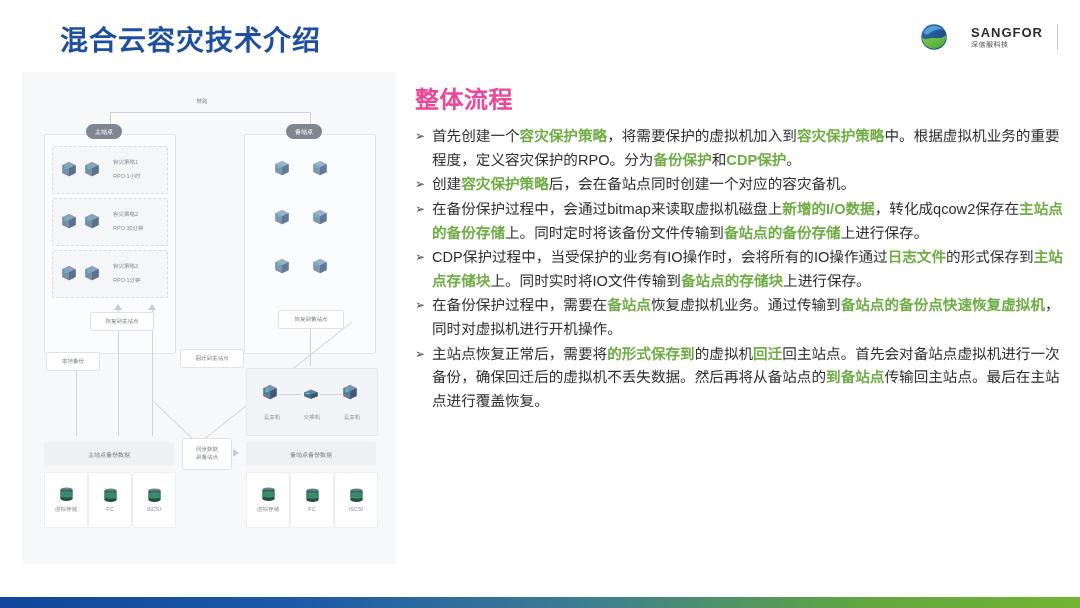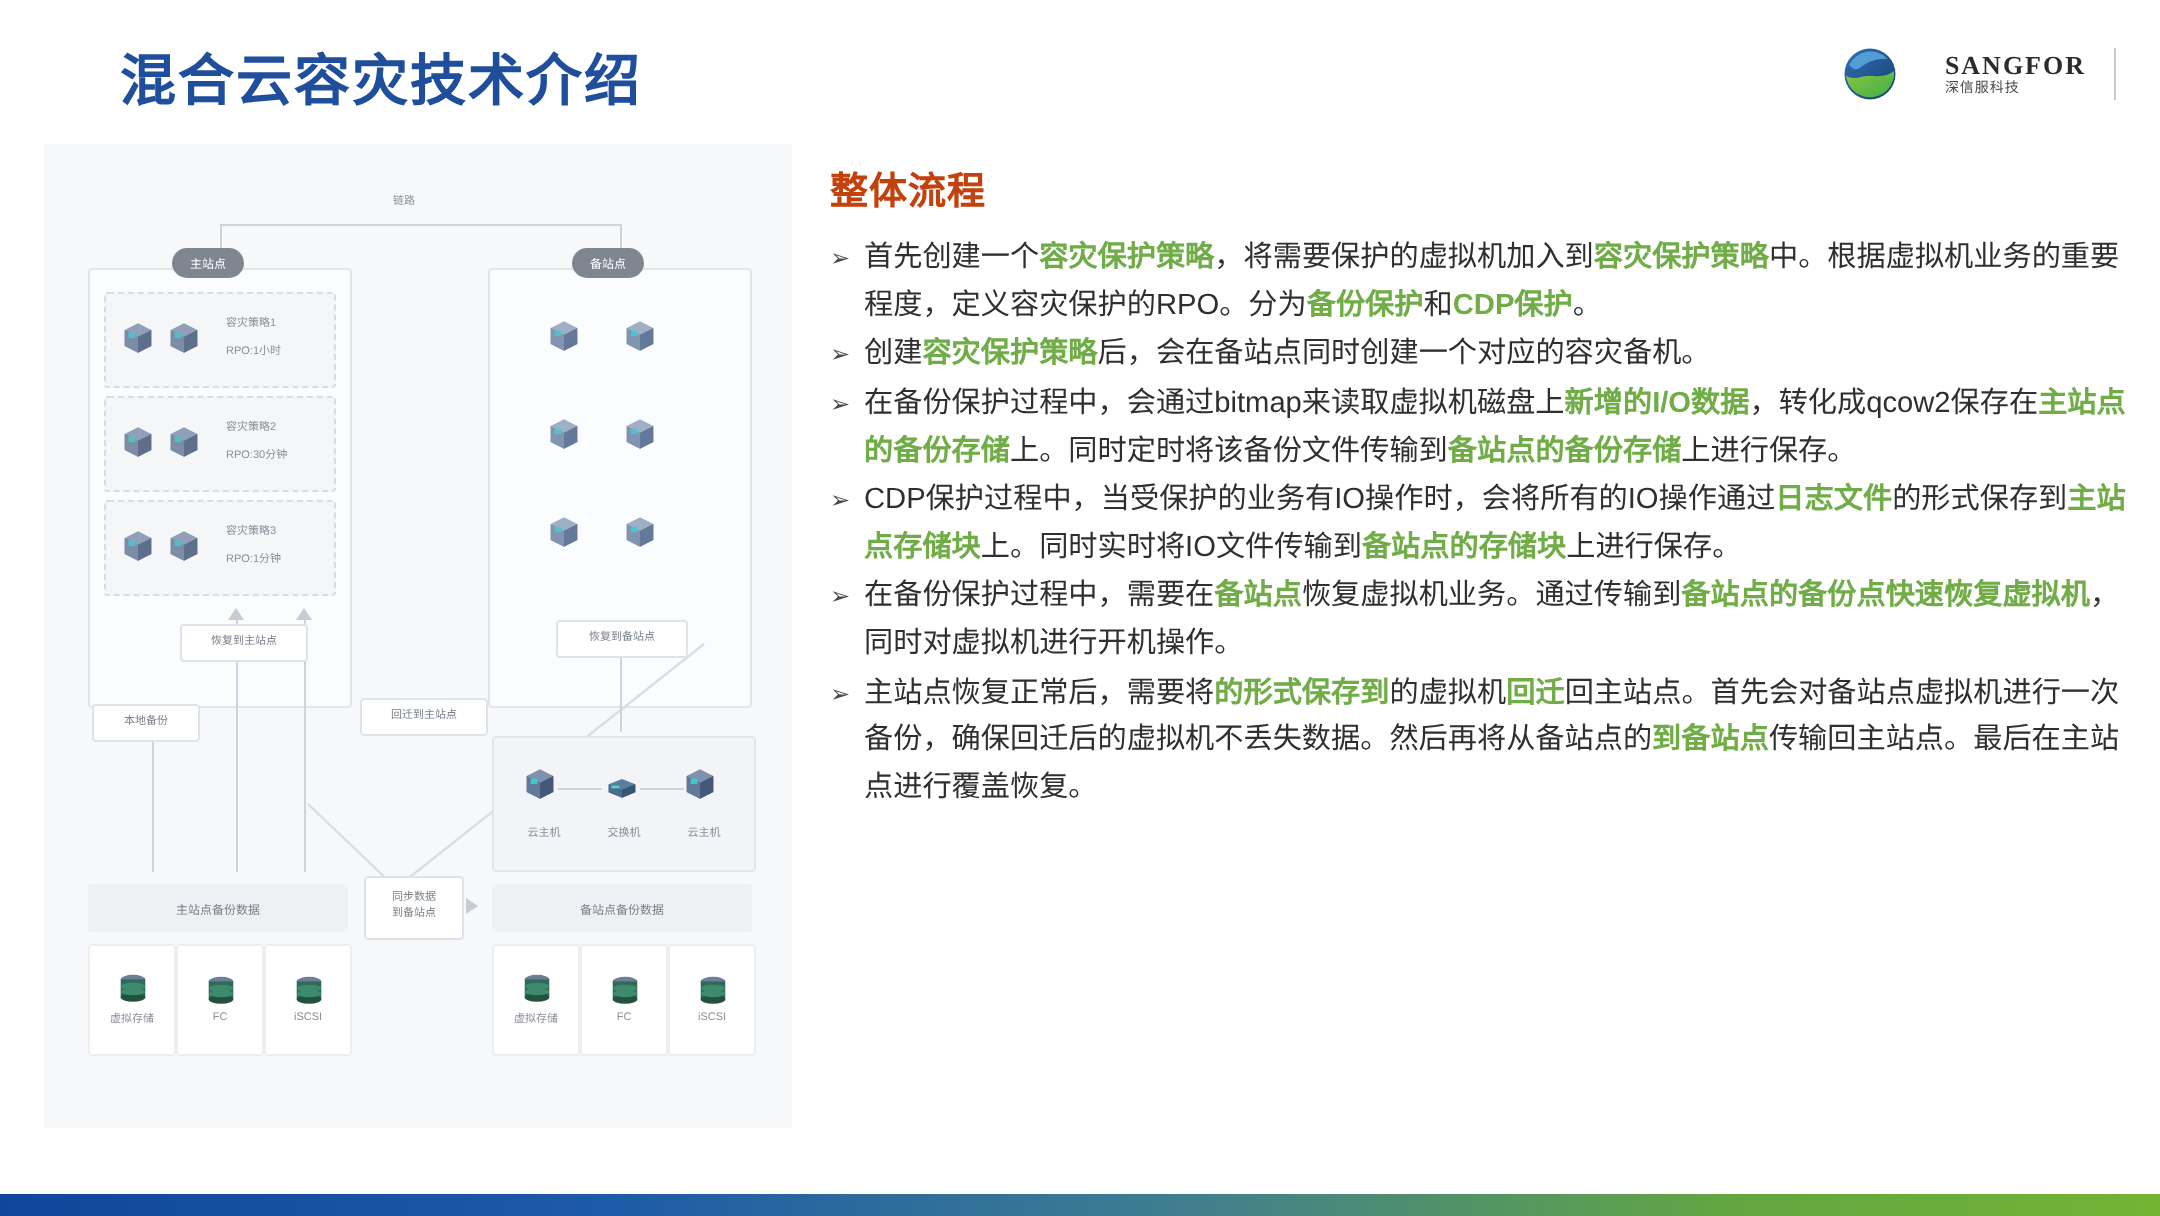--- a/index.html
+++ b/index.html
@@ -45,21 +45,20 @@
     top: 20px;
     display: flex;
     align-items: center;
     gap: 14px;
     height: 34px;
   }
   .logo-group {
     display: flex;
     align-items: center;
     gap: 22px;
-    font-family: Liberation Serif, serif;
   }
   .logo-mark {
     width: 30px;
     height: 30px;
     flex: 0 0 30px;
   }
   .logo-text { line-height: 1; }
   .logo-main {
     font-size: 13px;
     font-weight: bold;
@@ -191,23 +190,23 @@
   .diag-conn { position: absolute; left:0; top:0; width:374px; height:492px; }
 
   
   .content {
     position: absolute;
     left: 415px;
     top: 80px;
     width: 648px;
   }
   .section-title {
-    font-size: 19px;
+    font-size: 24px;
     font-weight: bold;
-    color: #c2410c;
+    color: #ec4899;
     margin: 0 0 10px 0;
     letter-spacing: 0.5px;
   }
   .bullet {
     display: flex;
     align-items: flex-start;
     font-size: 14.6px;
     line-height: 1.62;
     color: #2f2f2f;
     margin-bottom: 1px;

